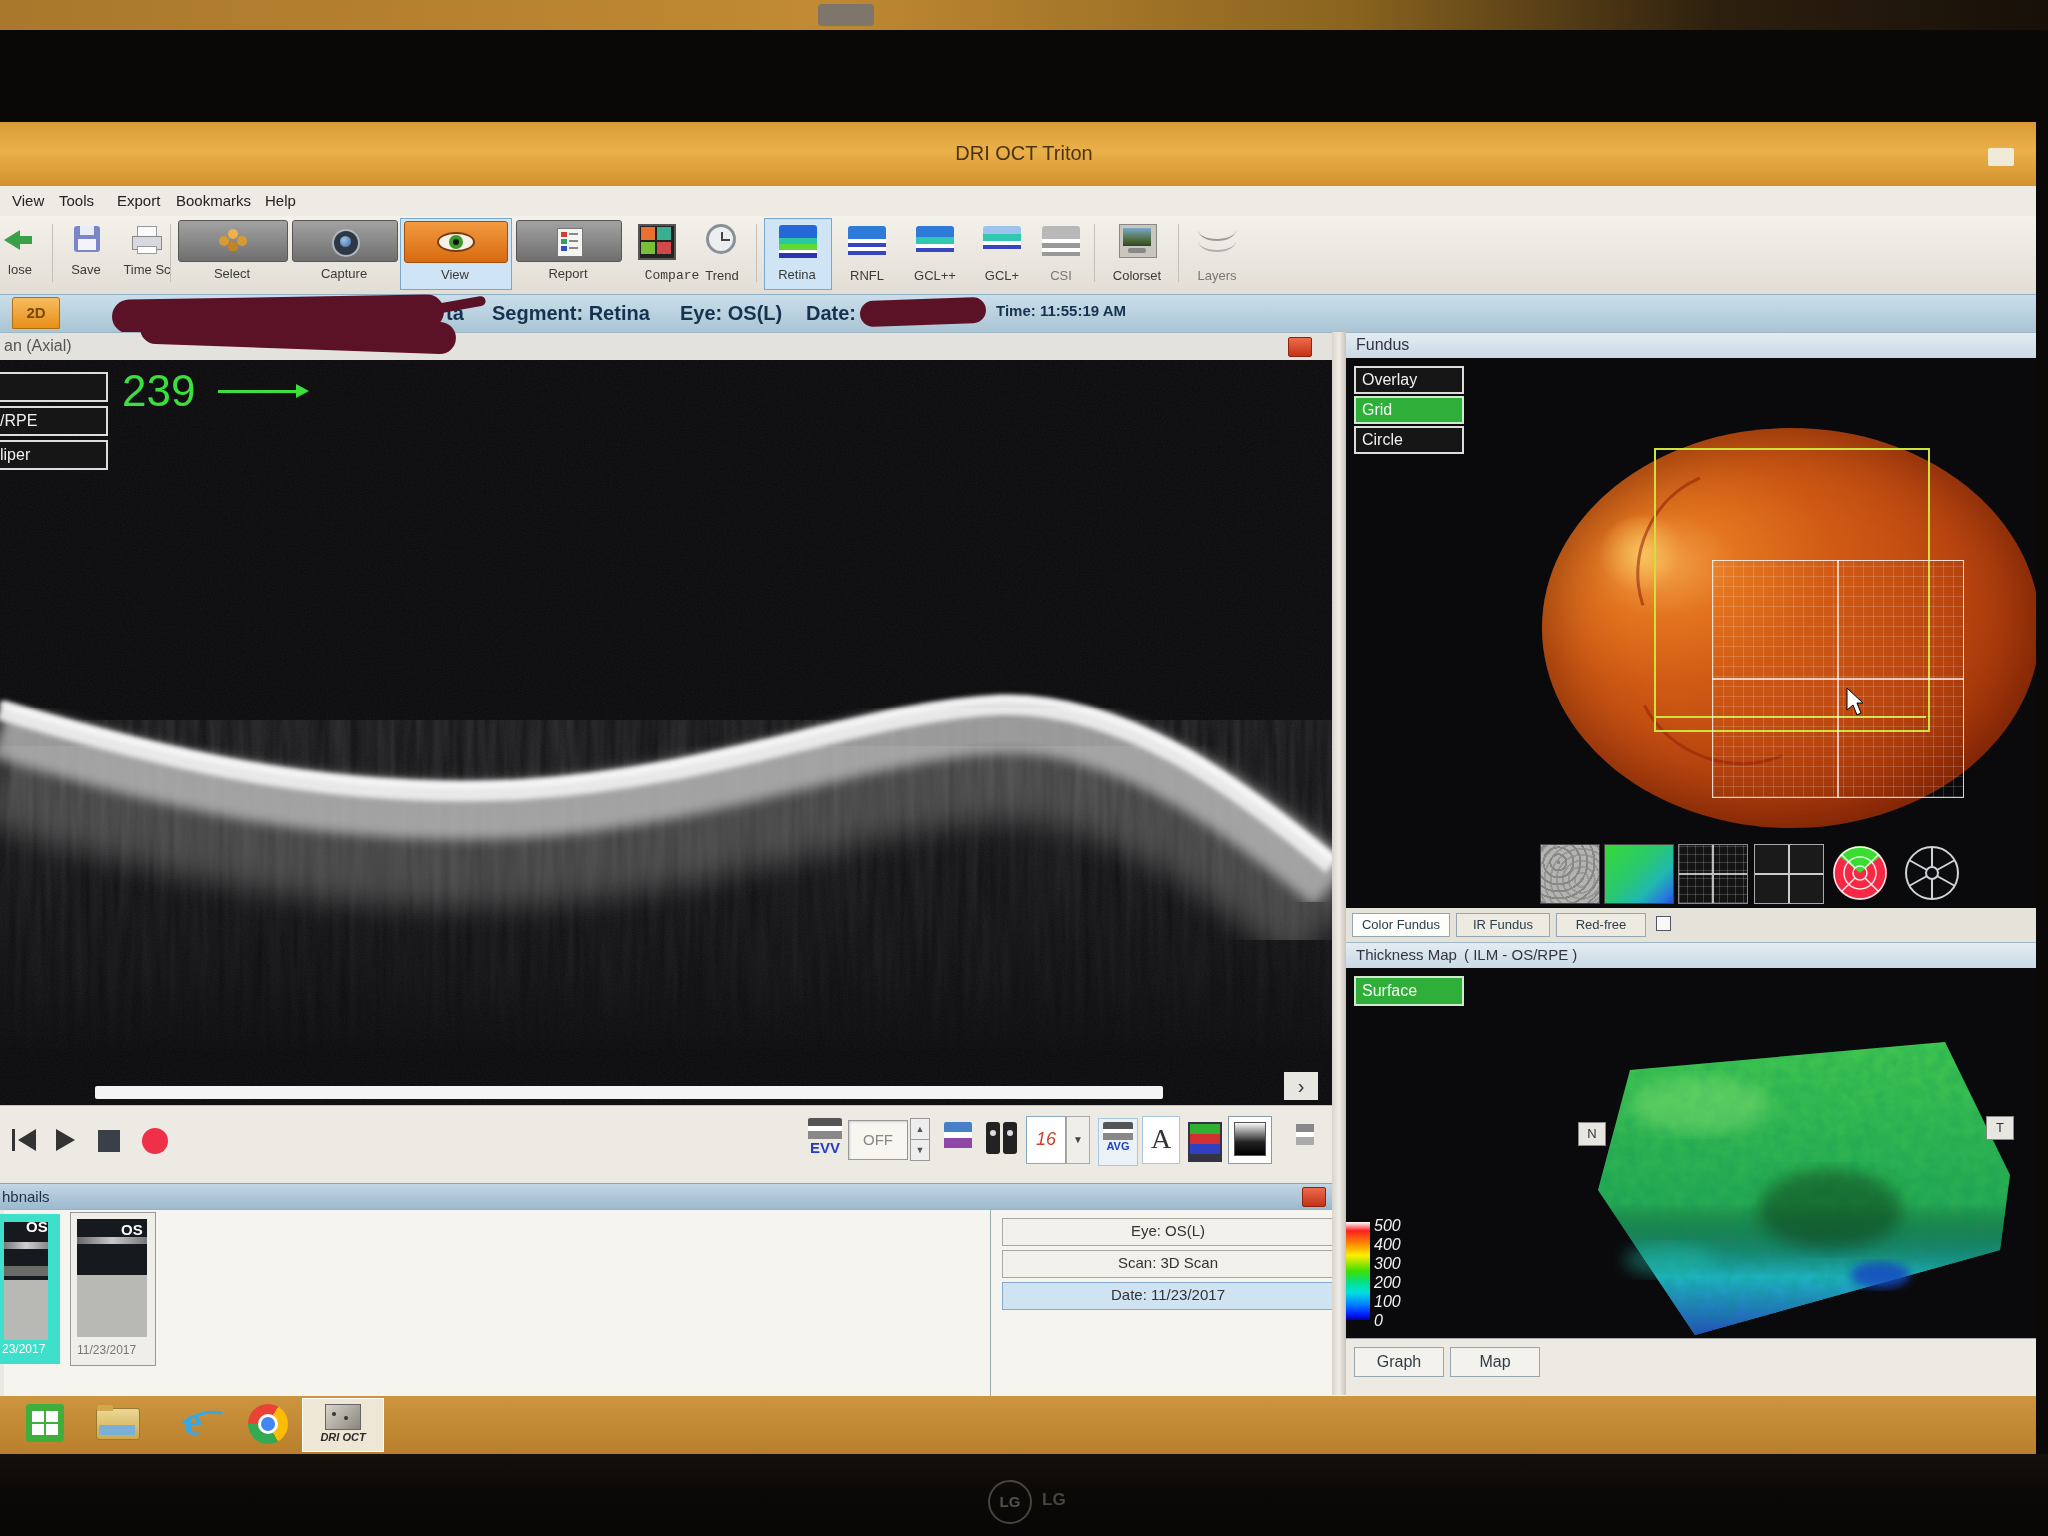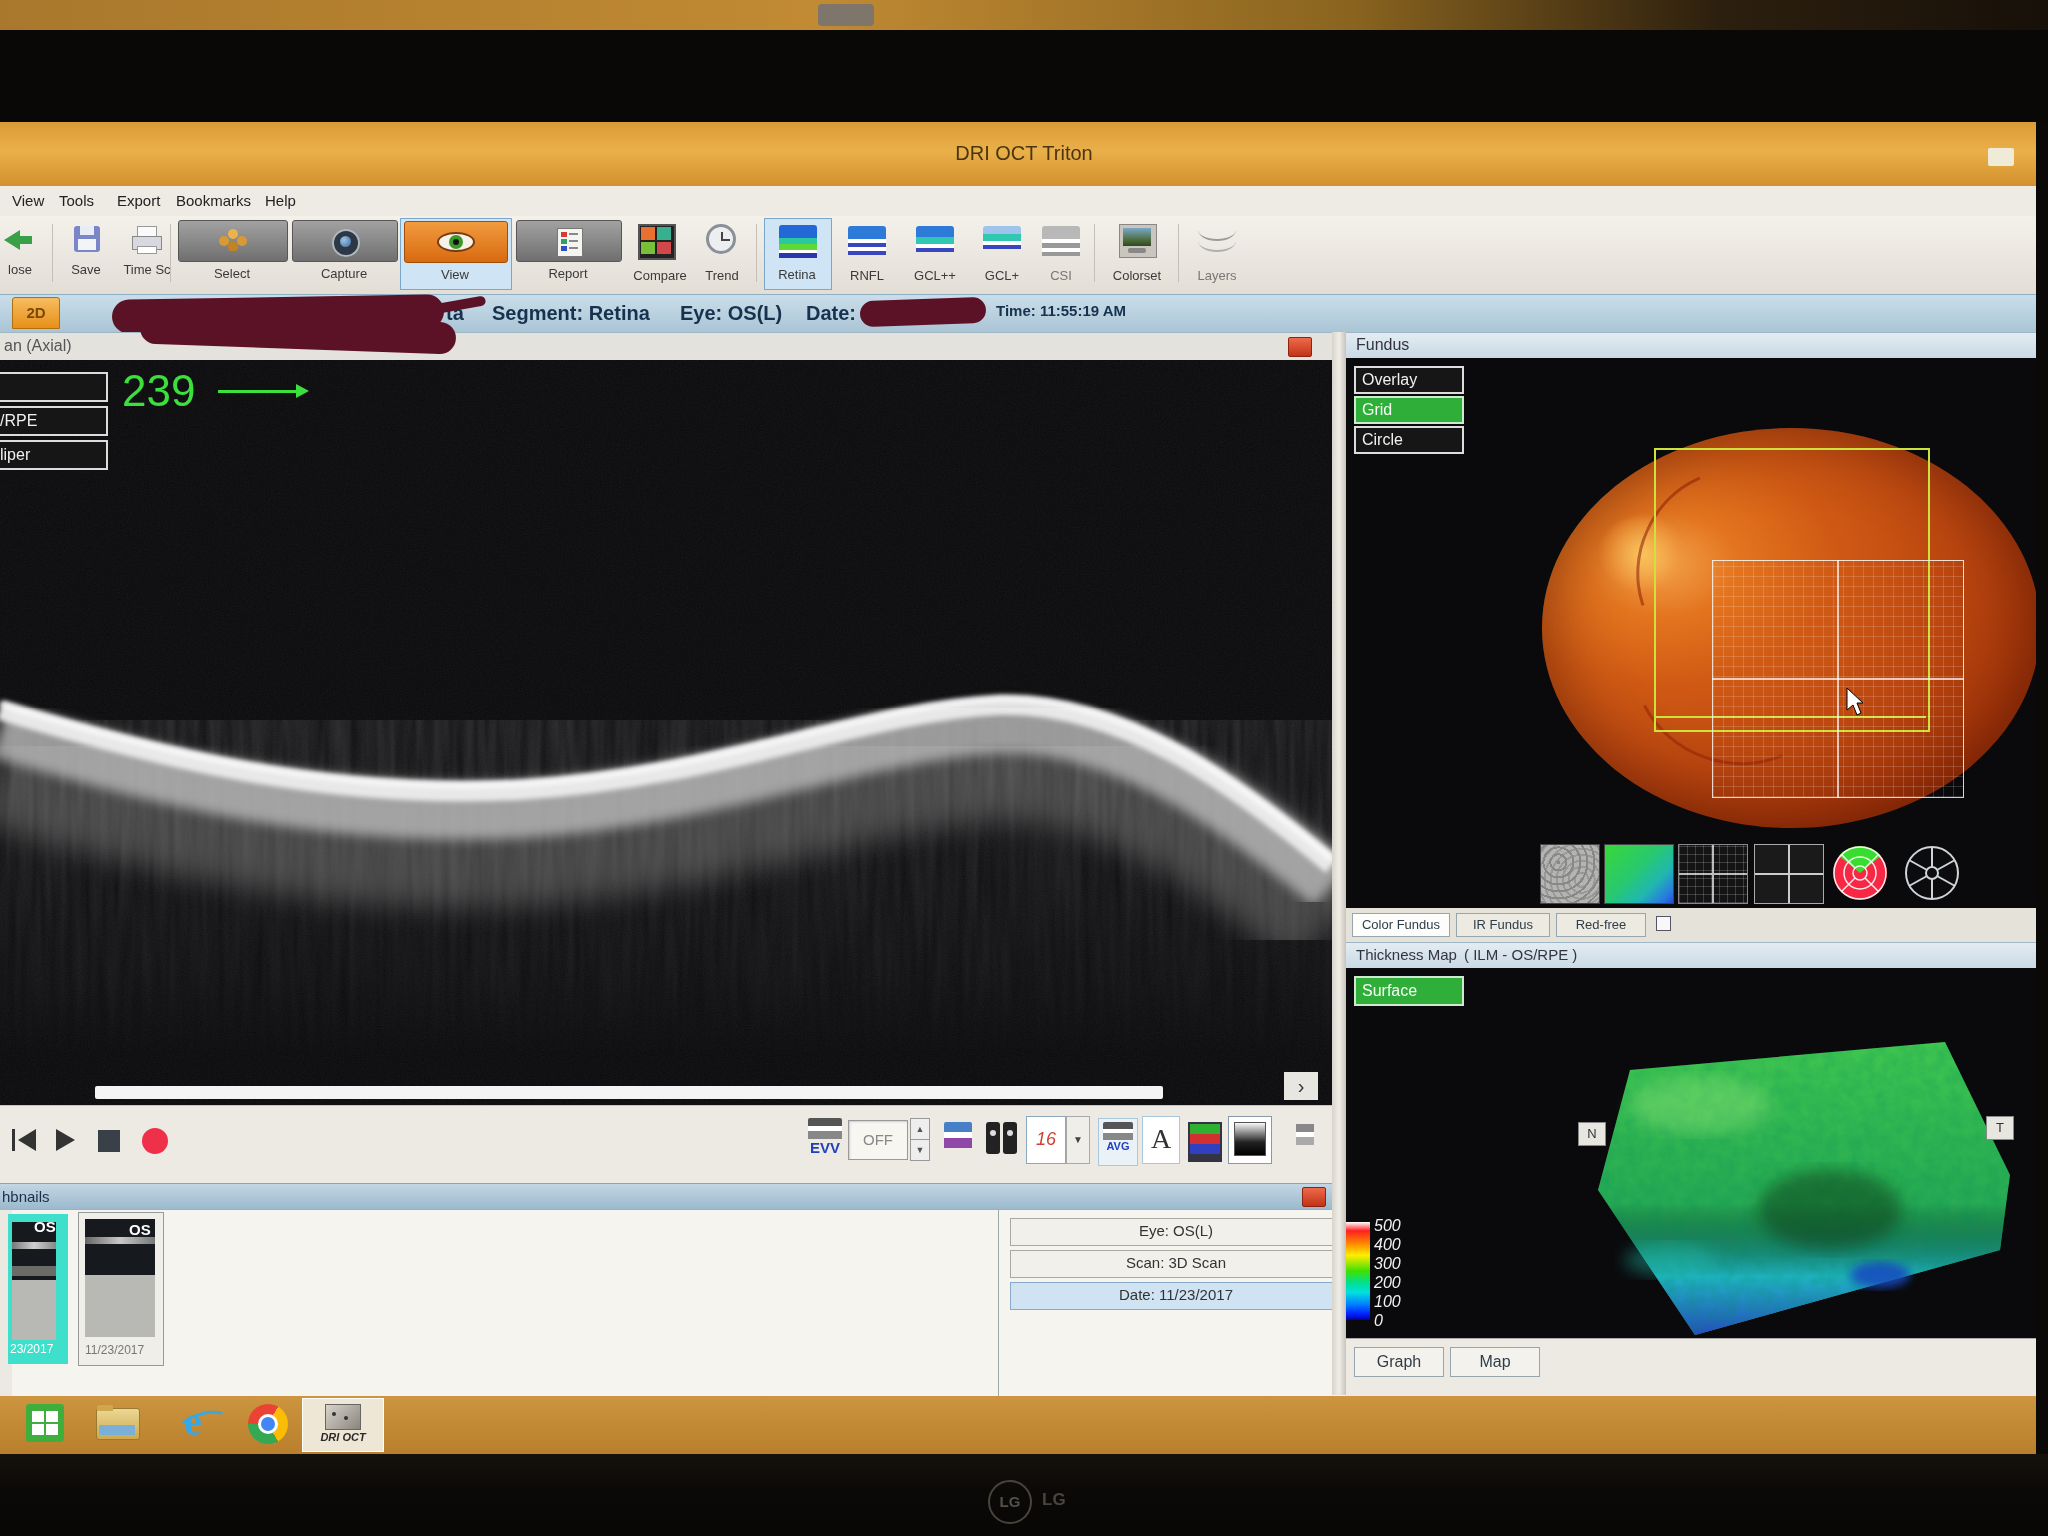--- a/index.html
+++ b/index.html
@@ -117,21 +117,21 @@
         <div class="ab toolbtn-label" style="left:0;top:46px;width:104px;">Report</div>
       </div>
 
       <div class="ab" style="left:620px;top:6px;width:72px;height:62px;">
         <div class="ab" style="left:18px;top:2px;width:34px;height:32px;border:2px solid #555;background:#222;">
           <div class="ab" style="left:1px;top:1px;width:14px;height:13px;background:#e87030;"></div>
           <div class="ab" style="left:17px;top:1px;width:14px;height:13px;background:#38b090;"></div>
           <div class="ab" style="left:1px;top:16px;width:14px;height:12px;background:#78c038;"></div>
           <div class="ab" style="left:17px;top:16px;width:14px;height:12px;background:#d04848;"></div>
         </div>
-        <div class="ab toolbtn-label" style="left:4px;top:46px;width:72px;">Compare</div>
+        <div class="ab toolbtn-label" style="left:16px;top:46px;width:72px;font-family:Liberation Mono, monospace;">Compare</div>
       </div>
 
       <div class="ab" style="left:696px;top:6px;width:52px;height:62px;">
         <div class="ab" style="left:10px;top:2px;width:30px;height:30px;border-radius:50%;background:#eceef0;border:3px solid #8a9098;box-sizing:border-box;">
           <div class="ab" style="left:12px;top:5px;width:2px;height:9px;background:#444;"></div>
           <div class="ab" style="left:12px;top:12px;width:9px;height:2px;background:#444;"></div>
         </div>
         <div class="ab toolbtn-label" style="left:0;top:46px;width:52px;">Trend</div>
       </div>
       <div class="ab" style="left:756px;top:8px;width:1px;height:58px;background:#c4c0b8;"></div>
@@ -343,21 +343,21 @@
         <div style="height:8px;background:#888;"></div>
           <div style="height:5px;background:#fff;"></div>
           <div style="height:8px;background:#aaa;"></div>
       </div>
     </div>
 
     <div class="ab" style="left:0;top:1061px;width:1332px;height:26px;background:linear-gradient(#c3d6e4,#9ab8cc);border-top:1px solid #8aa4b8;">
       <span class="ab txt" style="left:2px;top:4px;font-size:15px;color:#1a3048;">hbnails</span>
       <div class="ab redclose" style="left:1302px;top:3px;width:22px;height:18px;"></div>
     </div>
-    <div class="ab" style="left:12px;top:1087px;width:1464px;height:186px;background:#f6f4ef;border-top:1px solid #b0aca4;">
+    <div class="ab" style="left:4px;top:1087px;width:1464px;height:186px;background:#f6f4ef;border-top:1px solid #b0aca4;">
 
       <div class="ab" style="left:-4px;top:4px;width:60px;height:150px;background:#3ee0cc;">
         <div class="ab" style="left:4px;top:8px;width:44px;height:118px;background:#b8b8b4;">
           <div class="ab" style="left:0;top:0;width:44px;height:58px;background:#16191d;"></div>
           <div class="ab" style="left:0;top:20px;width:44px;height:7px;background:linear-gradient(90deg,#777,#cfcfcf,#888);"></div>
           <div class="ab" style="left:0;top:44px;width:44px;height:10px;background:#6a6a66;"></div>
         </div>
         <span class="ab txt" style="left:26px;top:4px;font-size:15px;font-weight:bold;color:#fff;">OS</span>
         <span class="ab txt" style="left:2px;top:128px;font-size:12px;color:#fff;">23/2017</span>
       </div>

